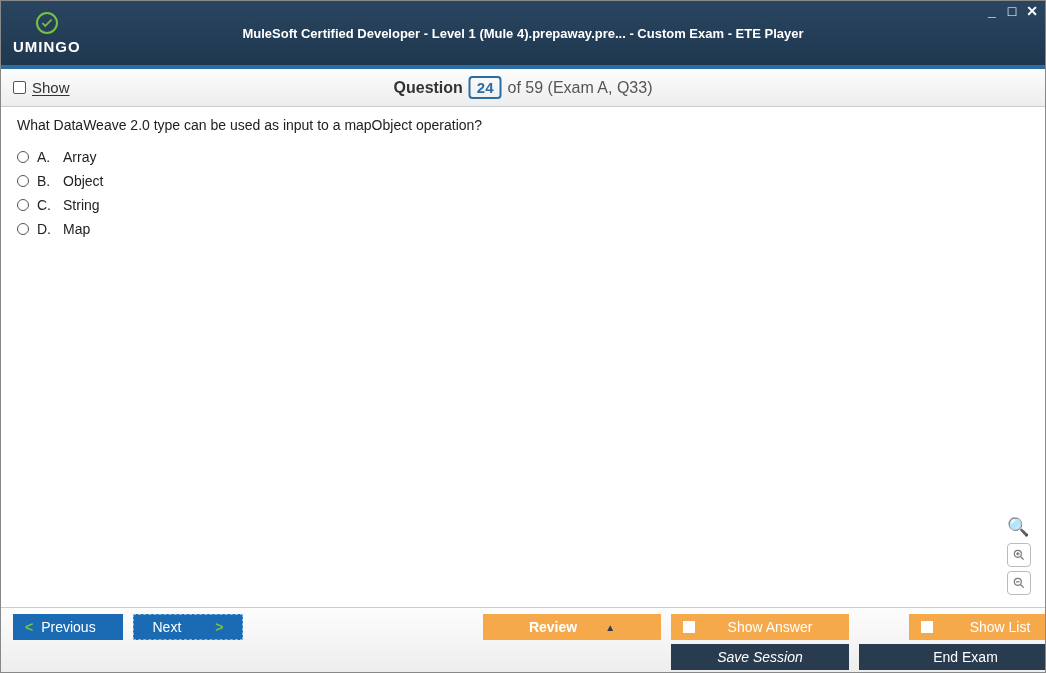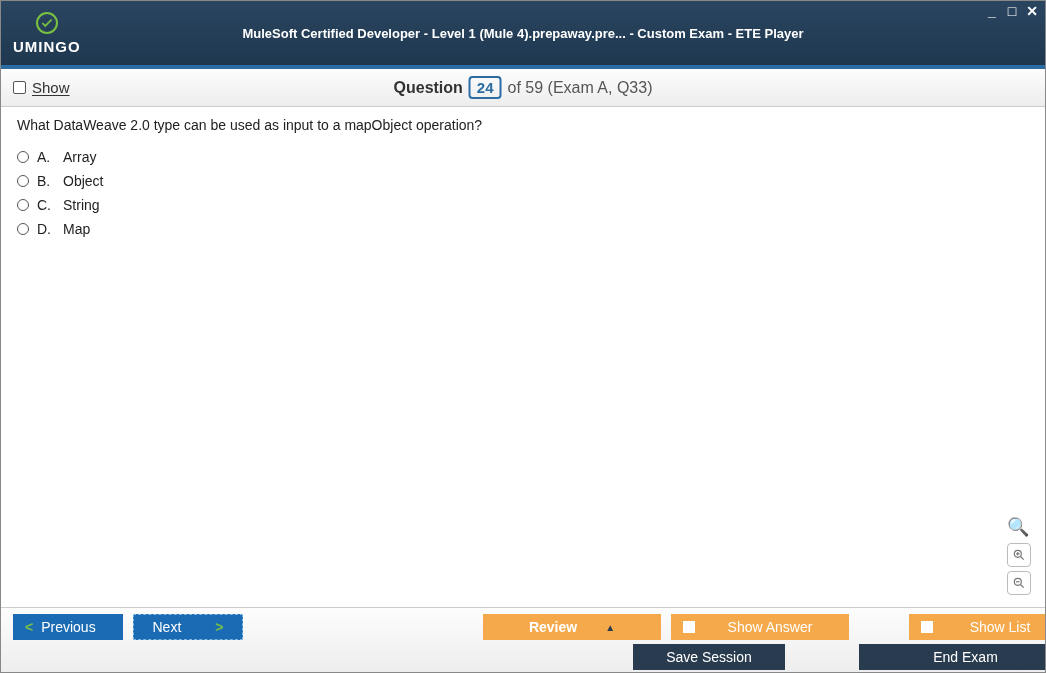--- a/index.html
+++ b/index.html
@@ -189,21 +189,21 @@
 .btn-orange { background: #f5a94a; }
 .btn-dark { background: #293b4f; }
 .prev-btn { width: 110px; justify-content: space-between; }
 .next-btn { width: 110px; margin-left: 10px; border: 1px dashed #7fb7e0; justify-content: center; gap: 34px; }
 .arrow { color: #7ac142; font-size: 14px; font-weight: bold; }
 .review-btn { width: 178px; position: absolute; left: 482px; justify-content: center; font-weight: bold; }
 .review-tri { color: #293b4f; font-size: 10px; margin-left: 20px; }
 .show-ans-btn { width: 178px; position: absolute; left: 670px; }
 .show-list-btn { width: 162px; position: absolute; left: 908px; }
 .chk { width: 12px; height: 12px; background: #fff; flex-shrink:0; }
-.save-btn { width: 152px; position: absolute; left: 632px; }
+.save-btn { width: 178px; position: absolute; left: 670px; font-style: italic; }
 .end-btn { width: 213px; position: absolute; left: 858px; }
 </style>
 </head>
 <body>
 
 <div class="titlebar">
   <div class="logo">
     <span class="check">
       <svg viewBox="0 0 24 24">
           <path d="M4 12l5 5L20 6" stroke="#7ac142" stroke-width="3" fill="none"></path>

